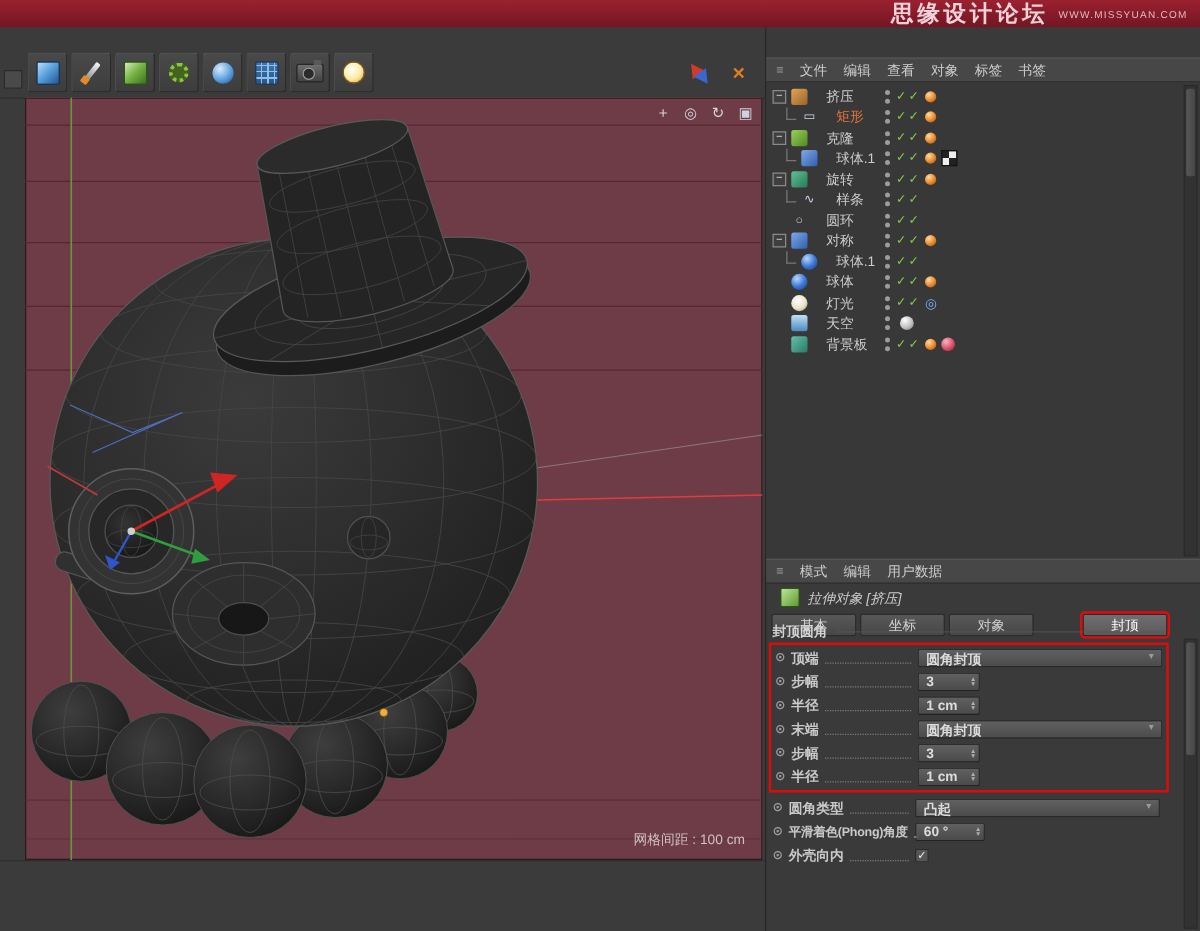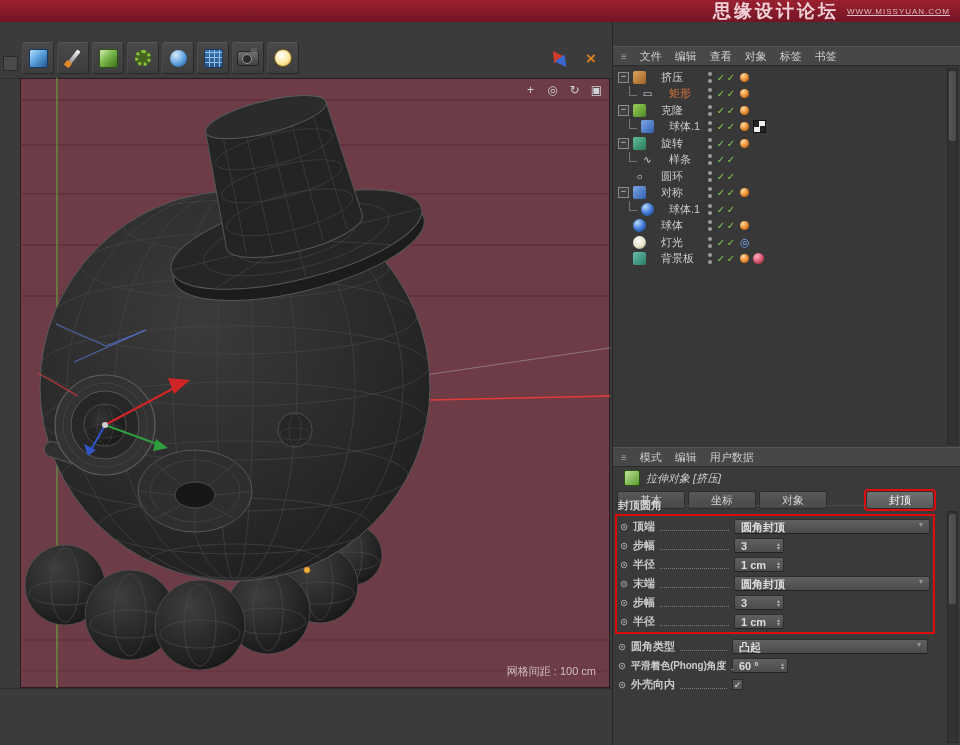--- a/index.html
+++ b/index.html
@@ -4,21 +4,21 @@
 <style>
   html,body{margin:0;padding:0;background:#222;}
   .screen{position:relative;width:960px;height:745px;overflow:hidden;background:#3b3b3b;
     font-family:"Liberation Sans","DejaVu Sans",sans-serif;font-size:11px;color:#ccc;}
 
   
   .banner{position:absolute;left:0;top:0;width:960px;height:22px;box-sizing:border-box;
     background:linear-gradient(180deg,#9a2130,#741523);display:flex;align-items:center;
     justify-content:flex-end;gap:8px;padding-right:10px;}
   .banner-title{color:#f2d2d8;font-size:18px;font-weight:bold;letter-spacing:3px;}
-  .banner-url{color:#e0bcc2;font-size:8px;letter-spacing:1px;text-decoration:underline;}
+  .banner-url{color:#e0bcc2;font-size:8px;letter-spacing:1px;}
 
   
   .toolbar{position:absolute;left:0;top:22px;width:612px;height:56px;background:#3b3b3b;border-bottom:1px solid #2e2e2e;}
   .corner-chip{position:absolute;left:3px;top:34px;width:13px;height:13px;background:#4a4a4a;border:1px solid #2a2a2a;}
   .tools{position:absolute;left:22px;top:20px;display:flex;gap:3px;}
   .tool{width:32px;height:32px;box-sizing:border-box;border:1px solid #2a2a2a;border-top-color:#575757;border-left-color:#4c4c4c;
     background:linear-gradient(180deg,#494949,#3d3d3d);border-radius:3px;display:flex;align-items:center;justify-content:center;position:relative;}
   .i-cube{width:17px;height:17px;background:linear-gradient(135deg,#b9e0f7,#5ba3e0 45%,#23568e);border:1px solid #16365c;border-radius:2px;}
   .i-knife{width:20px;height:20px;position:relative;}
   .i-knife::before{content:"";position:absolute;left:9px;top:1px;width:4px;height:16px;background:linear-gradient(180deg,#f5f5f5,#8d8d8d);transform:rotate(38deg);border-radius:1px;}
@@ -470,20 +470,29 @@
             <span class="oname">灯光</span>
           </span>
         <span class="visdots"></span>
           <span class="chk">✓</span>
           <span class="chk">✓</span>
           <span class="ttag">◎</span>
       </div>
       <div class="orow">
         <span class="nz">
             <span class="exp-sp"></span>
+            <span class="oi oi-sky"></span>
+            <span class="oname">天空</span>
+          </span>
+        <span class="visdots"></span>
+          <span class="mat mat-white"></span>
+      </div>
+      <div class="orow">
+        <span class="nz">
+            <span class="exp-sp"></span>
             <span class="oi oi-background"></span>
             <span class="oname">背景板</span>
           </span>
         <span class="visdots"></span>
           <span class="chk">✓</span>
           <span class="chk">✓</span>
           <span class="gdot"></span>
           <span class="mat mat-red"></span>
       </div>
     </div>

